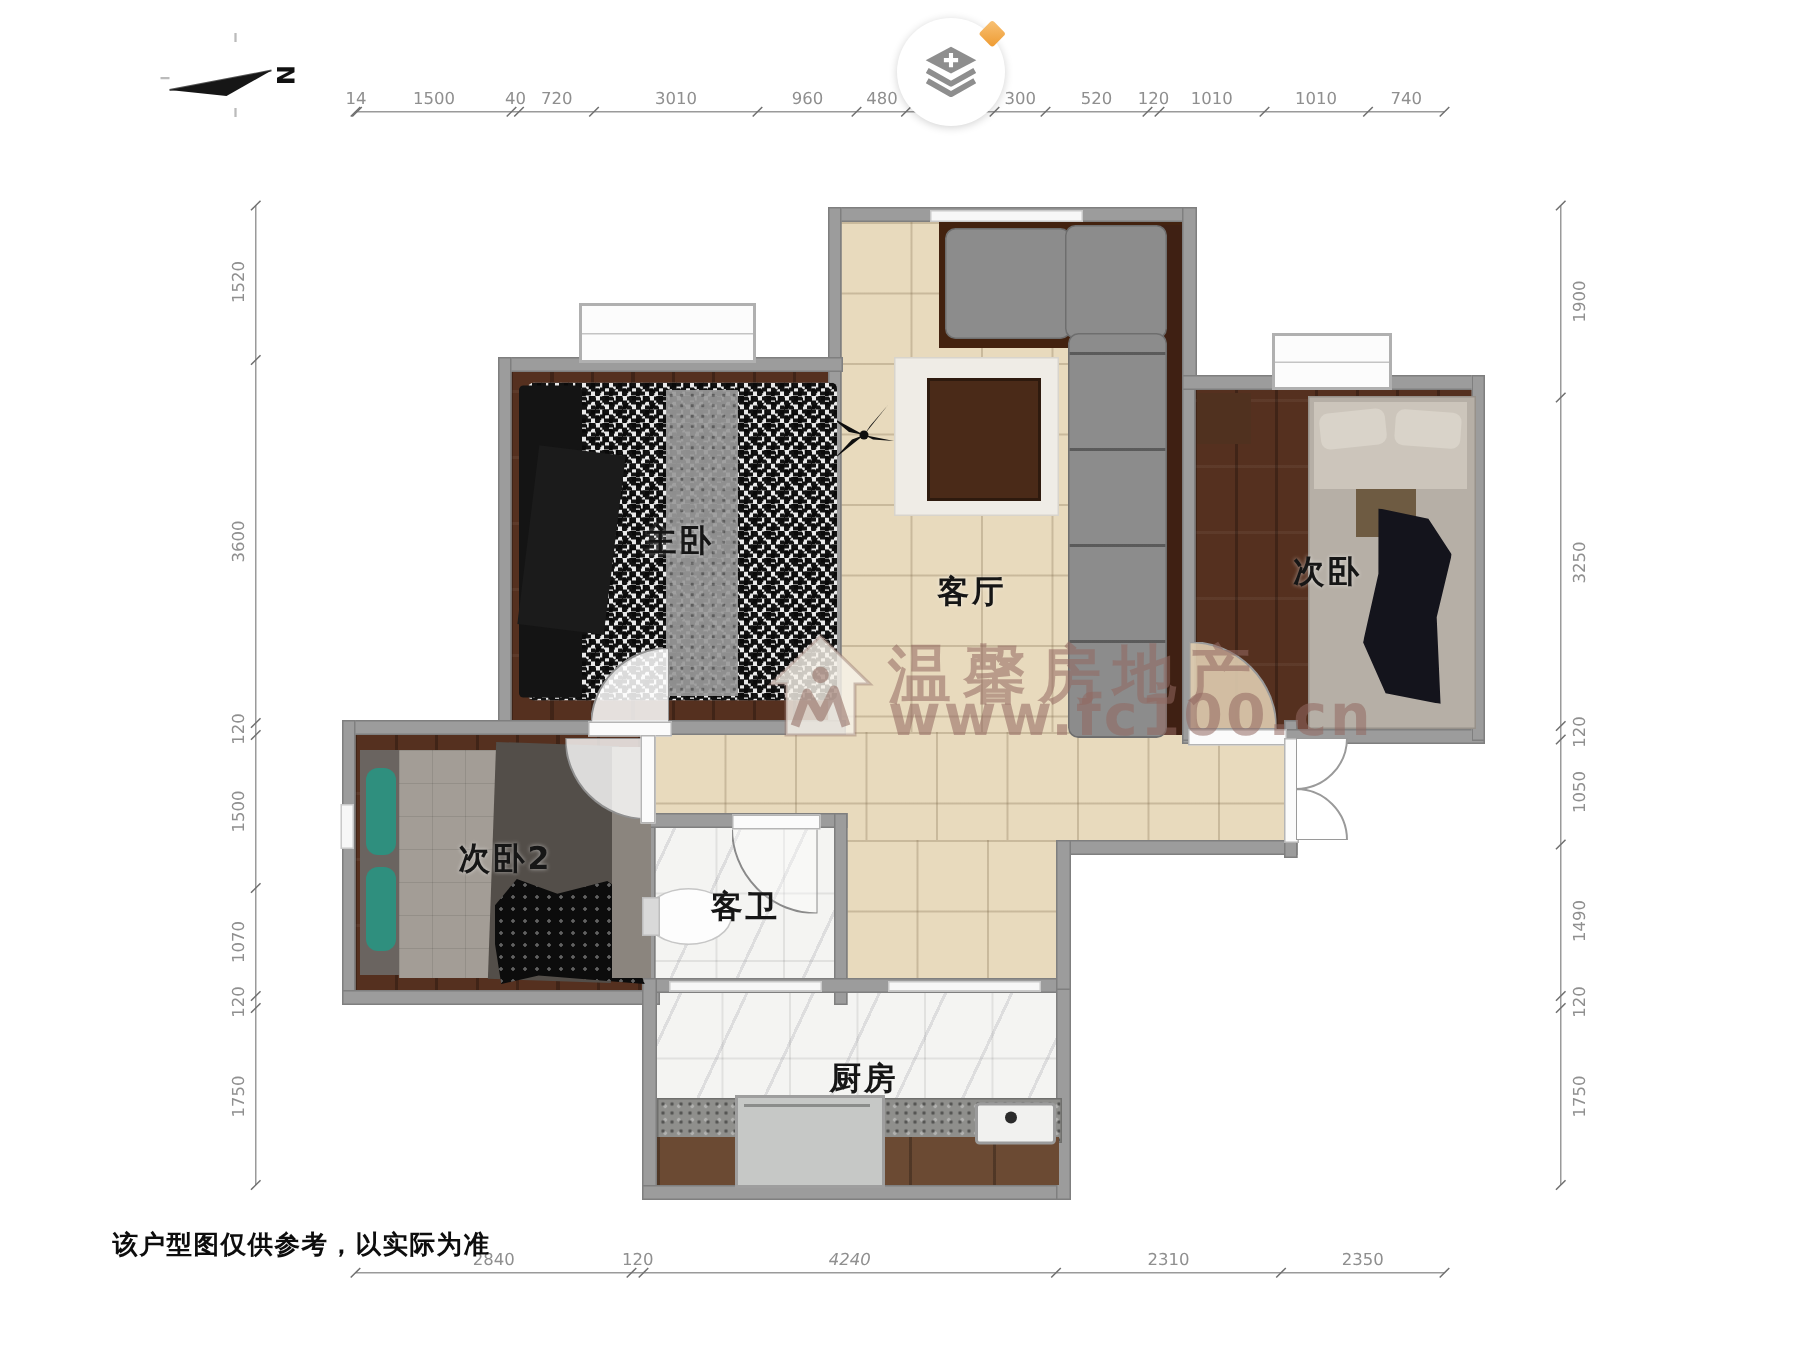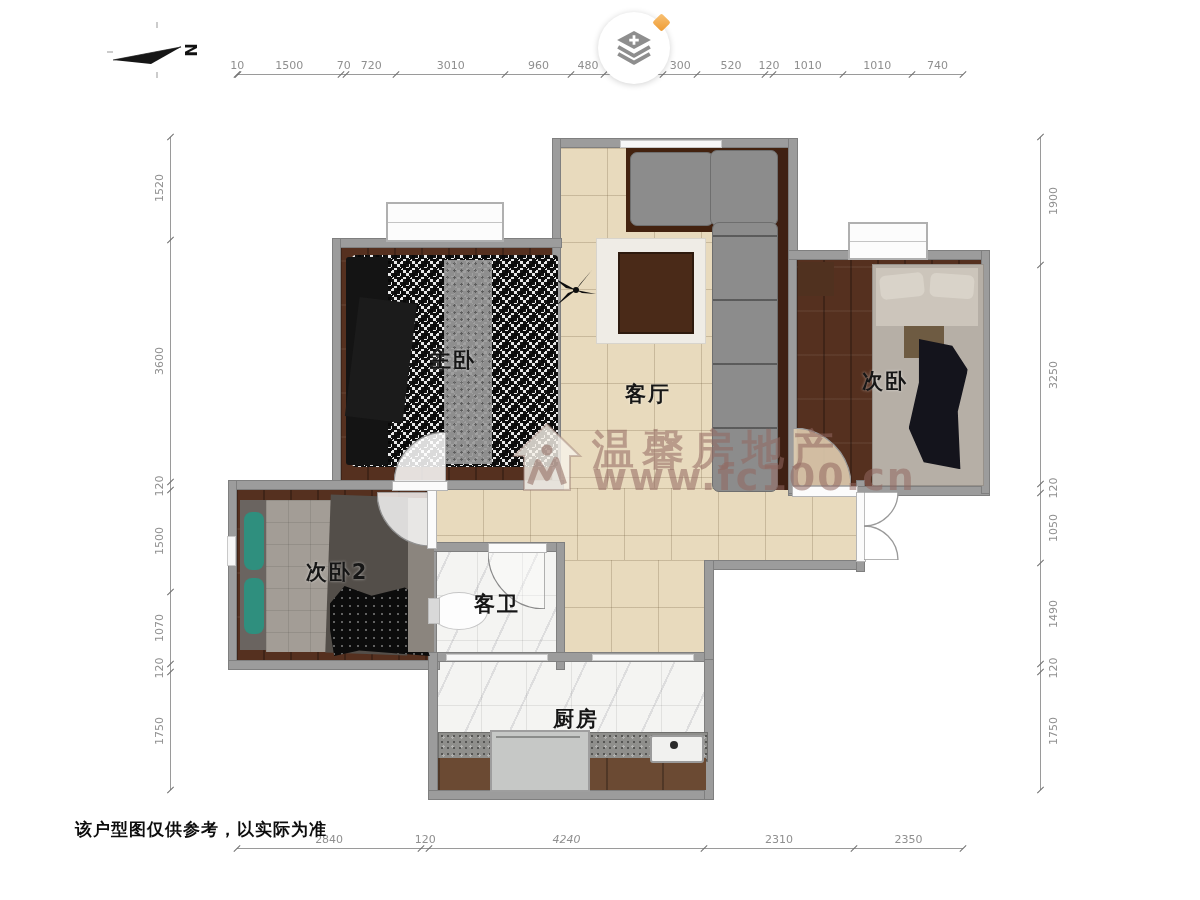--- a/index.html
+++ b/index.html
@@ -200,25 +200,25 @@
   <div class="room-label" style="left:453px;top:360px">主卧</div>
   <div class="room-label" style="left:648px;top:394px">客厅</div>
   <div class="room-label" style="left:885px;top:381px">次卧</div>
   <div class="room-label" style="left:337px;top:572px">次卧2</div>
   <div class="room-label" style="left:497px;top:604px">客卫</div>
   <div class="room-label" style="left:576px;top:719px">厨房</div>
 
   <div class="dim dim-h" style="left:237px;top:58px;width:726px;height:22px">
       <div class="dim-line"></div>
       <span class="dim-tick" style="left: 0%;"></span>
-      <span class="dim-label" style="left: 0.0473933%;">10</span>
+      <span class="dim-label" style="left: 0.0473933%;">14</span>
       <span class="dim-tick" style="left: 0.0947867%;"></span>
       <span class="dim-label" style="left: 7.20379%;">1500</span>
       <span class="dim-tick" style="left: 14.3128%;"></span>
-      <span class="dim-label" style="left: 14.6919%;">70</span>
+      <span class="dim-label" style="left: 14.6919%;">40</span>
       <span class="dim-tick" style="left: 15.0711%;"></span>
       <span class="dim-label" style="left: 18.4834%;">720</span>
       <span class="dim-tick" style="left: 21.8957%;"></span>
       <span class="dim-label" style="left: 29.4313%;">3010</span>
       <span class="dim-tick" style="left: 36.9668%;"></span>
       <span class="dim-label" style="left: 41.5166%;">960</span>
       <span class="dim-tick" style="left: 46.0664%;"></span>
       <span class="dim-label" style="left: 48.3412%;">480</span>
       <span class="dim-tick" style="left: 50.6161%;"></span>
       <span class="dim-label" style="left: 54.6445%;">850</span>

